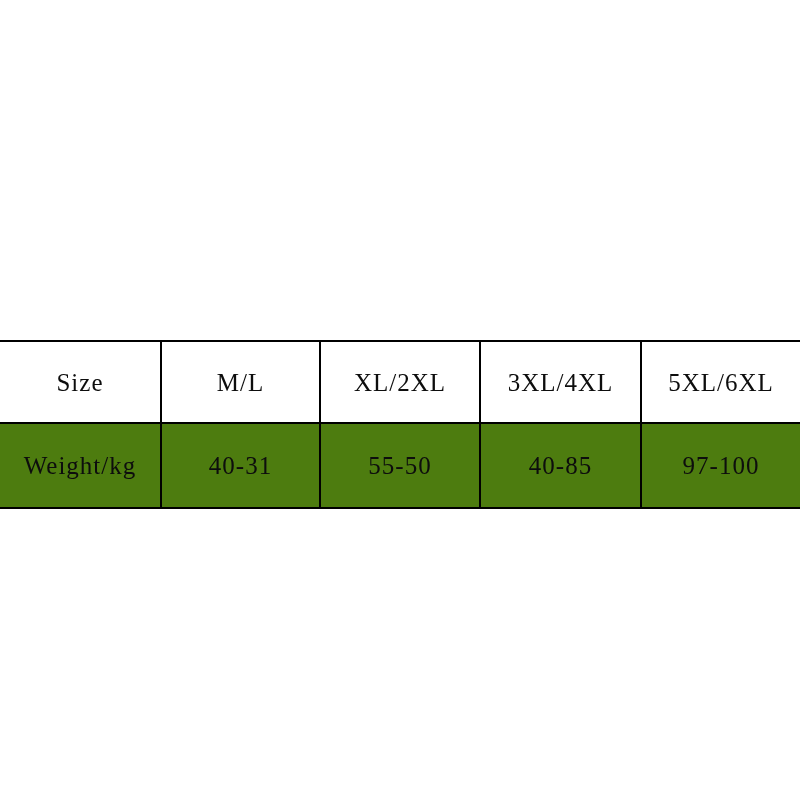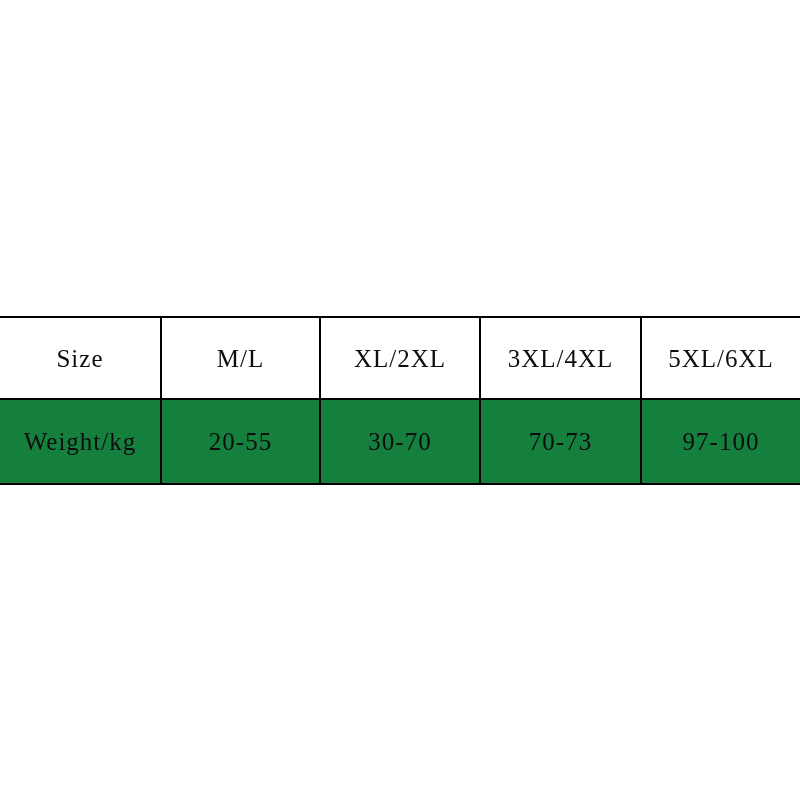--- a/index.html
+++ b/index.html
@@ -22,20 +22,21 @@
     top: 316px;
     width: 800px;
   }
 
   table.size-chart {
     border-collapse: collapse;
     table-layout: fixed;
     width: 800px;
     border-top: 2px solid #000000;
     border-bottom: 2px solid #000000;
+    margin-top: 24px;
   }
 
   table.size-chart col.c0 { width: 161px; }
   table.size-chart col.c1 { width: 159px; }
   table.size-chart col.c2 { width: 160px; }
   table.size-chart col.c3 { width: 161px; }
   table.size-chart col.c4 { width: 159px; }
 
   table.size-chart td {
     text-align: center;
@@ -57,21 +58,21 @@
   }
 
   tr.header-row td {
     height: 80px;
     background: #ffffff;
     border-bottom: 2px solid #000000;
   }
 
   tr.data-row td {
     height: 83px;
-    background: #15803d;
+    background: #4d7c0f;
   }
 
   
   td.label-cell {
     letter-spacing: 3px;
   }
 </style>
 </head>
 <body>
 
@@ -87,20 +88,20 @@
     <tbody>
       <tr class="header-row">
         <td class="label-cell">Size</td>
         <td>M/L</td>
         <td>XL/2XL</td>
         <td>3XL/4XL</td>
         <td>5XL/6XL</td>
       </tr>
       <tr class="data-row">
         <td class="label-cell">Weight/kg</td>
-        <td>20-55</td>
-        <td>30-70</td>
-        <td>70-73</td>
+        <td>40-31</td>
+        <td>55-50</td>
+        <td>40-85</td>
         <td>97-100</td>
       </tr>
     </tbody>
   </table>
 </div>
 
 </body></html>

